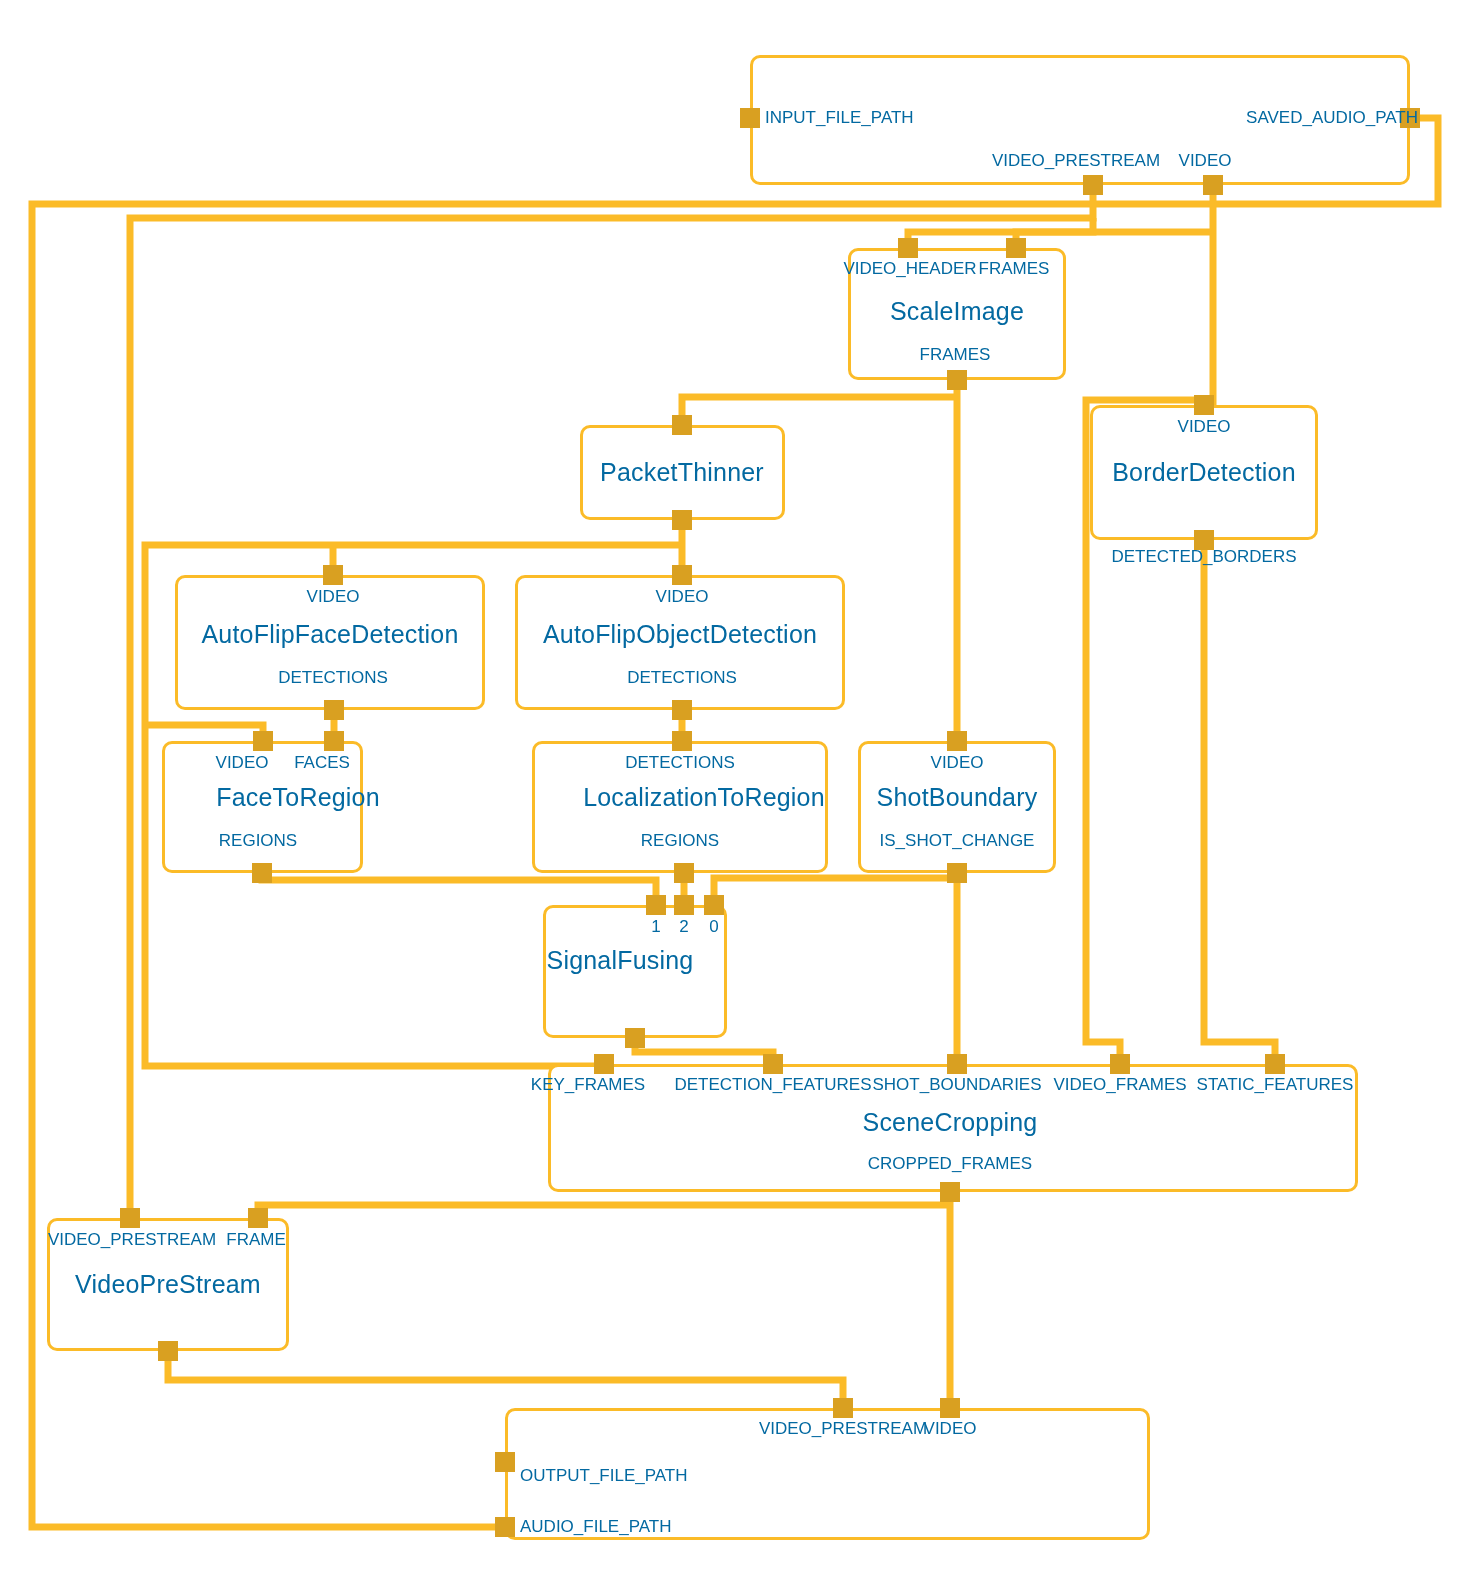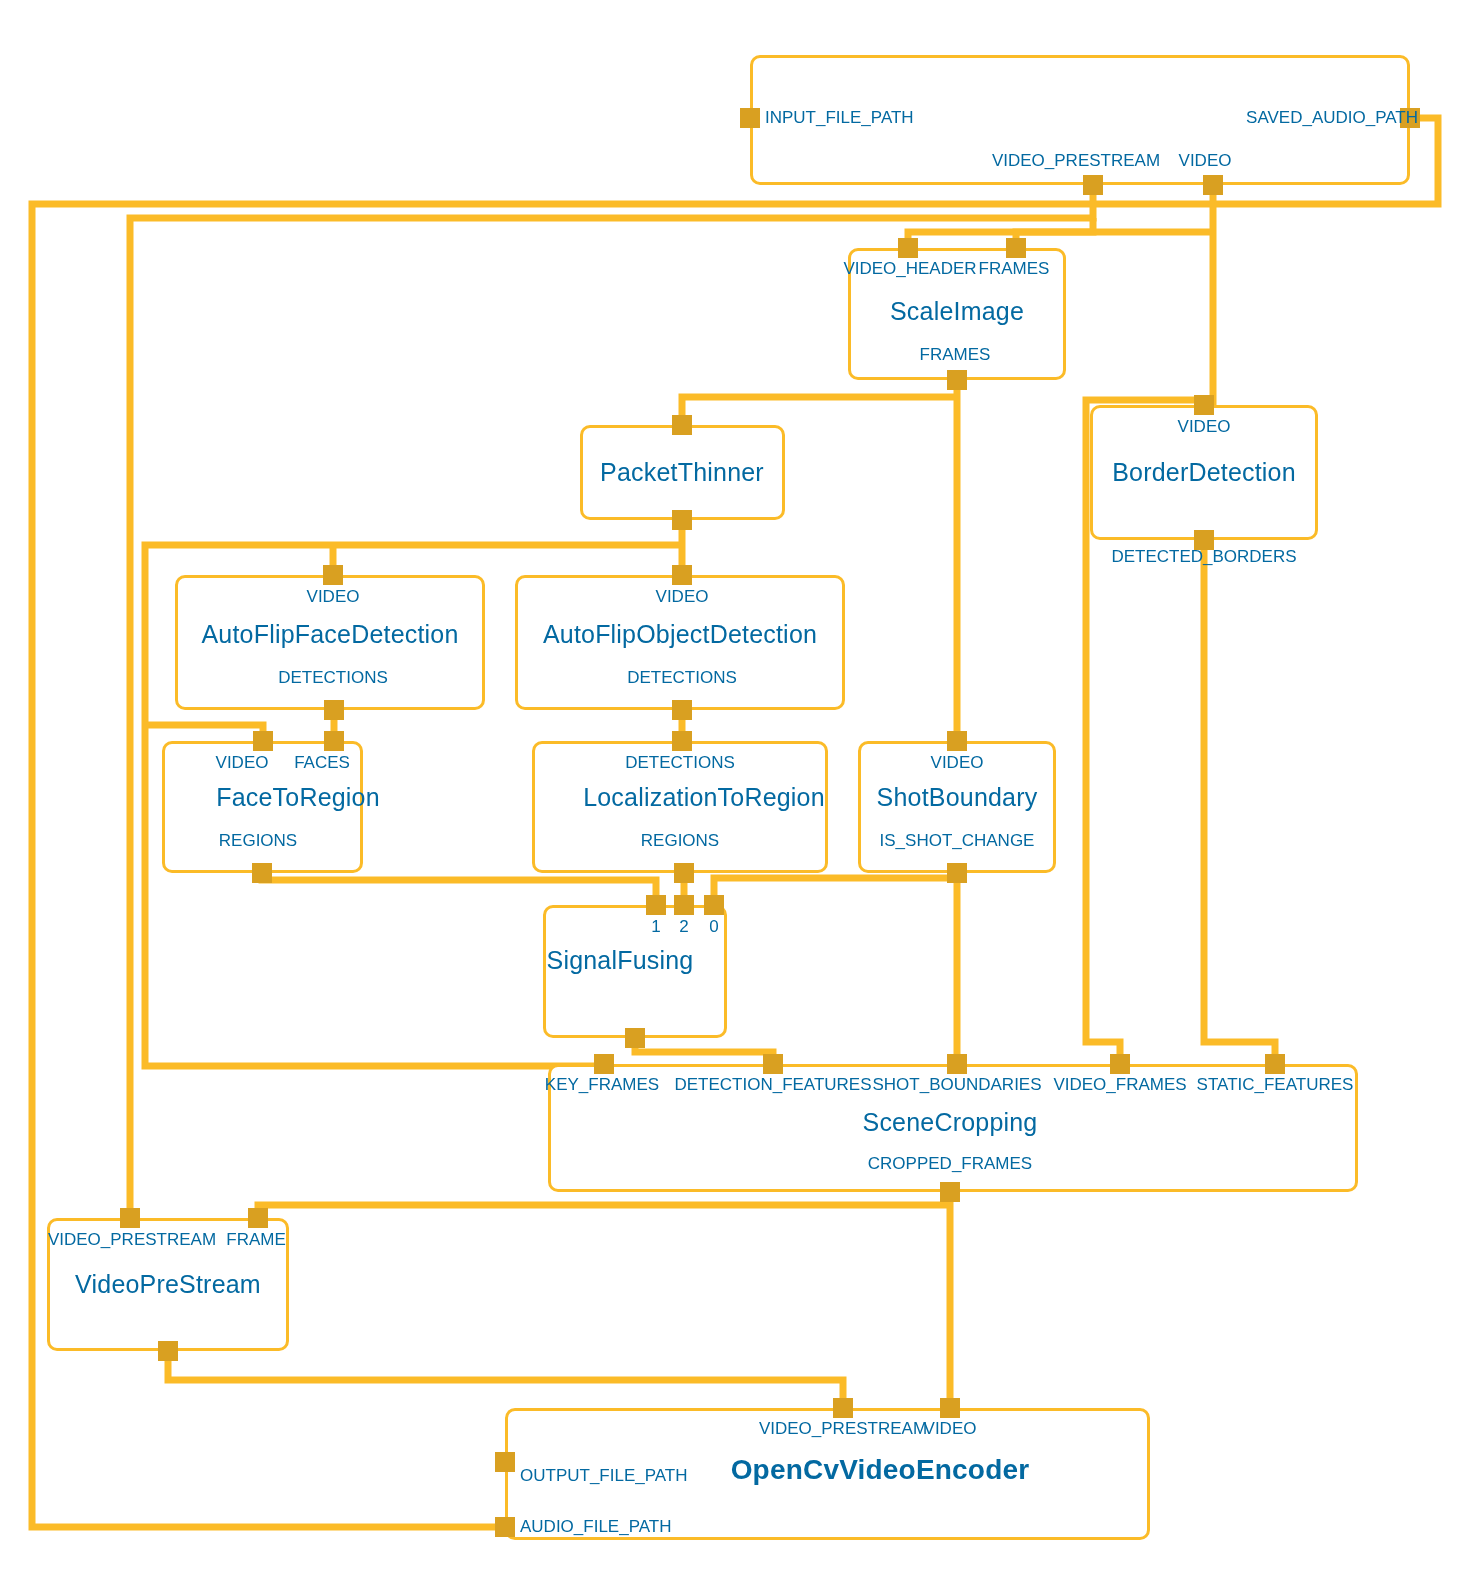--- a/index.html
+++ b/index.html
@@ -171,30 +171,29 @@
   <span class="title" style="left:957px;top:797px;">ShotBoundary</span>
   <span class="lbl" style="left:957px;top:763px;">VIDEO</span>
   <span class="lbl" style="left:957px;top:841px;">IS_SHOT_CHANGE</span>
 
   <span class="title" style="left:620px;top:960px;">SignalFusing</span>
   <span class="lbl" style="left:656px;top:927px;">1</span>
   <span class="lbl" style="left:684px;top:927px;">2</span>
   <span class="lbl" style="left:714px;top:927px;">0</span>
 
   <span class="title" style="left:950px;top:1122px;">SceneCropping</span>
-  <span class="lbl" style="left:602px;top:1085px;text-align:right;">KEY_FRAMES</span>
+  <span class="lbl" style="left:588px;top:1085px;text-align:right;">KEY_FRAMES</span>
   <span class="lbl" style="left:773px;top:1085px;">DETECTION_FEATURES</span>
   <span class="lbl" style="left:957px;top:1085px;">SHOT_BOUNDARIES</span>
   <span class="lbl" style="left:1120px;top:1085px;">VIDEO_FRAMES</span>
   <span class="lbl" style="left:1275px;top:1085px;">STATIC_FEATURES</span>
   <span class="lbl" style="left:950px;top:1164px;">CROPPED_FRAMES</span>
 
   <span class="title" style="left:168px;top:1284px;">VideoPreStream</span>
   <span class="lbl" style="left:132px;top:1240px;">VIDEO_PRESTREAM</span>
   <span class="lbl" style="left:256px;top:1240px;">FRAME</span>
 
-  <span class="title-lg" style="left:880px;top:1470px;">OpenCvVideoEncoder</span>
   <span class="lbl" style="left:843px;top:1429px;">VIDEO_PRESTREAM</span>
   <span class="lbl" style="left:950px;top:1429px;">VIDEO</span>
   <span class="lbl-left" style="left:520px;top:1476px;text-align:right;">OUTPUT_FILE_PATH</span>
   <span class="lbl-left" style="left:520px;top:1527px;">AUDIO_FILE_PATH</span>
 
 </div>
 
 </body></html>

